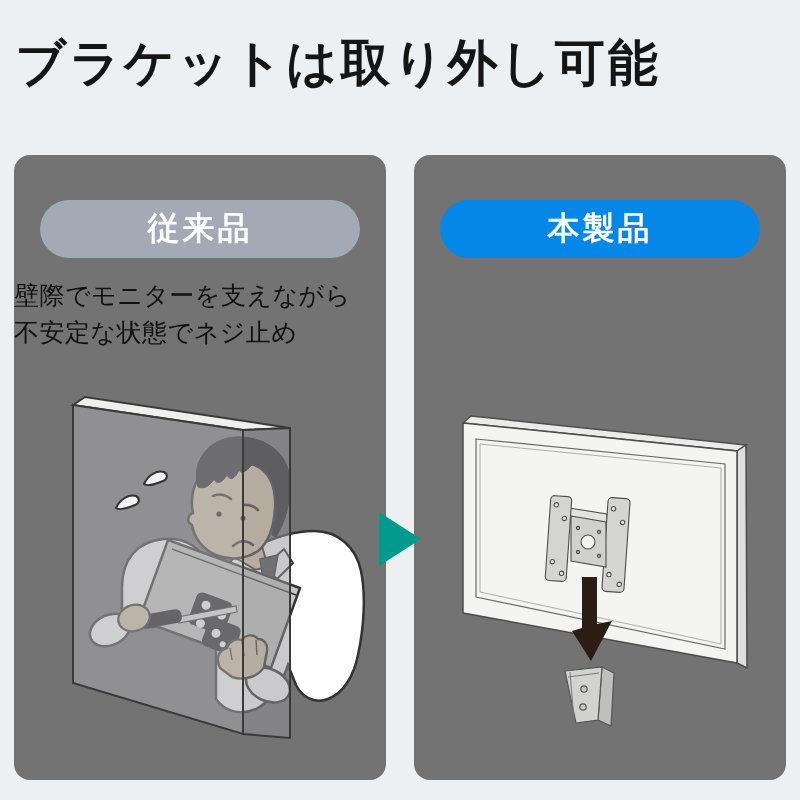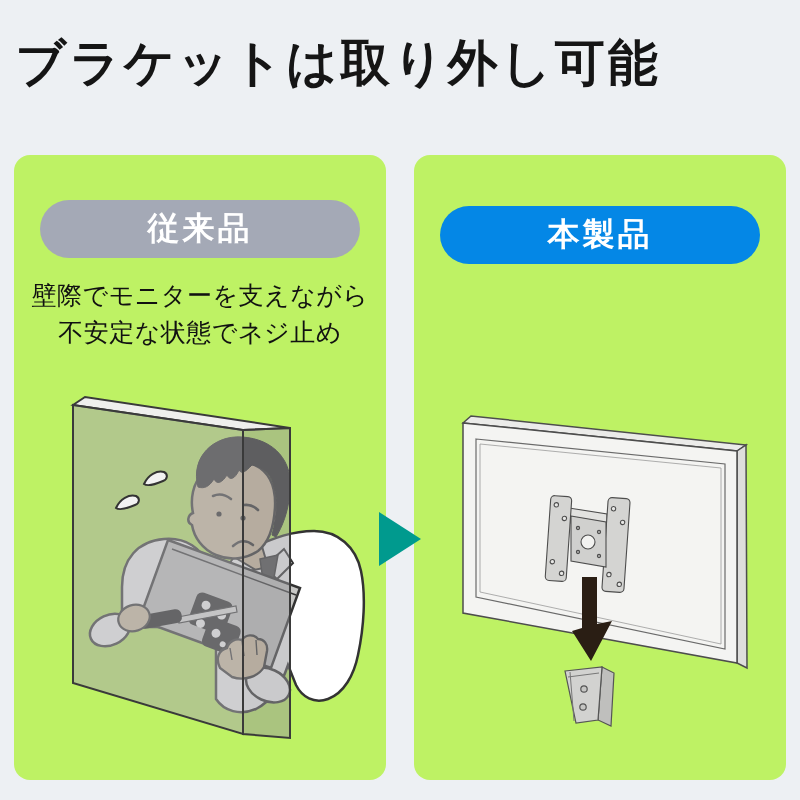--- a/index.html
+++ b/index.html
@@ -8,33 +8,33 @@
     background:#edf0f3;
     font-family:"Liberation Sans","DejaVu Sans",sans-serif;
   }
   .title{
     position:absolute;top:30px;left:0;width:676px;margin:0;
     text-align:center;font-size:50px;font-weight:900;color:#151515;
     letter-spacing:3px;
   }
   .panel{
     position:absolute;top:155px;width:372px;height:625px;
-    background:#bef264;border-radius:16px;
+    background:#737373;border-radius:16px;
   }
   .panel-left{left:14px;}
   .panel-right{left:414px;}
   .badge{
     position:absolute;top:45px;left:26px;width:320px;height:58px;
     border-radius:29px;color:#fff;font-size:32px;font-weight:bold;
     letter-spacing:3px;display:flex;align-items:center;justify-content:center;
   }
   .badge-gray{background:#a4a9b6;}
   .badge-blue{background:#0487e6;}
   .desc{
-    position:absolute;top:122px;left:0;width:372px;text-align:center;
+    position:absolute;top:122px;left:0;width:372px;
     font-size:25px;line-height:37px;color:#111;font-weight:500;letter-spacing:0.5px;
   }
   .illo{position:absolute;display:block;}
   .illo-left{left:16px;top:220px;}
   .illo-right{left:16px;top:235px;}
   .mid-arrow{position:absolute;left:375px;top:508px;z-index:5;}
 </style>
 </head>
 <body style="background: rgb(237, 240, 243);">
 
@@ -114,21 +114,21 @@
       <path d="M 114,109 C 118,100 127,95 134,97 C 138,99 138,104 133,106 C 126,109 118,112 114,109 Z"></path>
     </g>
   </svg>
 </section>
 
 <svg class="mid-arrow" width="52" height="62" viewBox="0 0 52 62">
   <polygon points="4,4 46,31 4,58" fill="#009a8e"></polygon>
 </svg>
 
 <section class="panel panel-right">
-  <div class="badge badge-blue" style="background: rgb(4, 135, 230); color: rgb(255, 255, 255); margin-top: 6px;">本製品</div>
+  <div class="badge badge-blue" style="background: rgb(4, 135, 230); color: rgb(255, 255, 255);">本製品</div>
 
   <svg class="illo illo-right" width="340" height="390" viewBox="0 0 340 390">
 
     <g stroke="#4d4d4d" stroke-width="1.5">
       <polygon points="33,33 41,26 316,55 307,61" fill="#ebebe9"></polygon>
       <polygon points="307,61 316,55 317,278 307,273" fill="#dededc"></polygon>
       <polygon points="33,33 307,61 307,273 33,223" fill="#f4f4f2"></polygon>
       <polygon points="46,49 295,74 295,259 46,207" fill="none" stroke="#6a6a6a" stroke-width="1.2"></polygon>
       <polygon points="50,54 291,78 291,254 50,202" fill="none" stroke="#9a9a9a" stroke-width="0.8"></polygon>
     </g>

